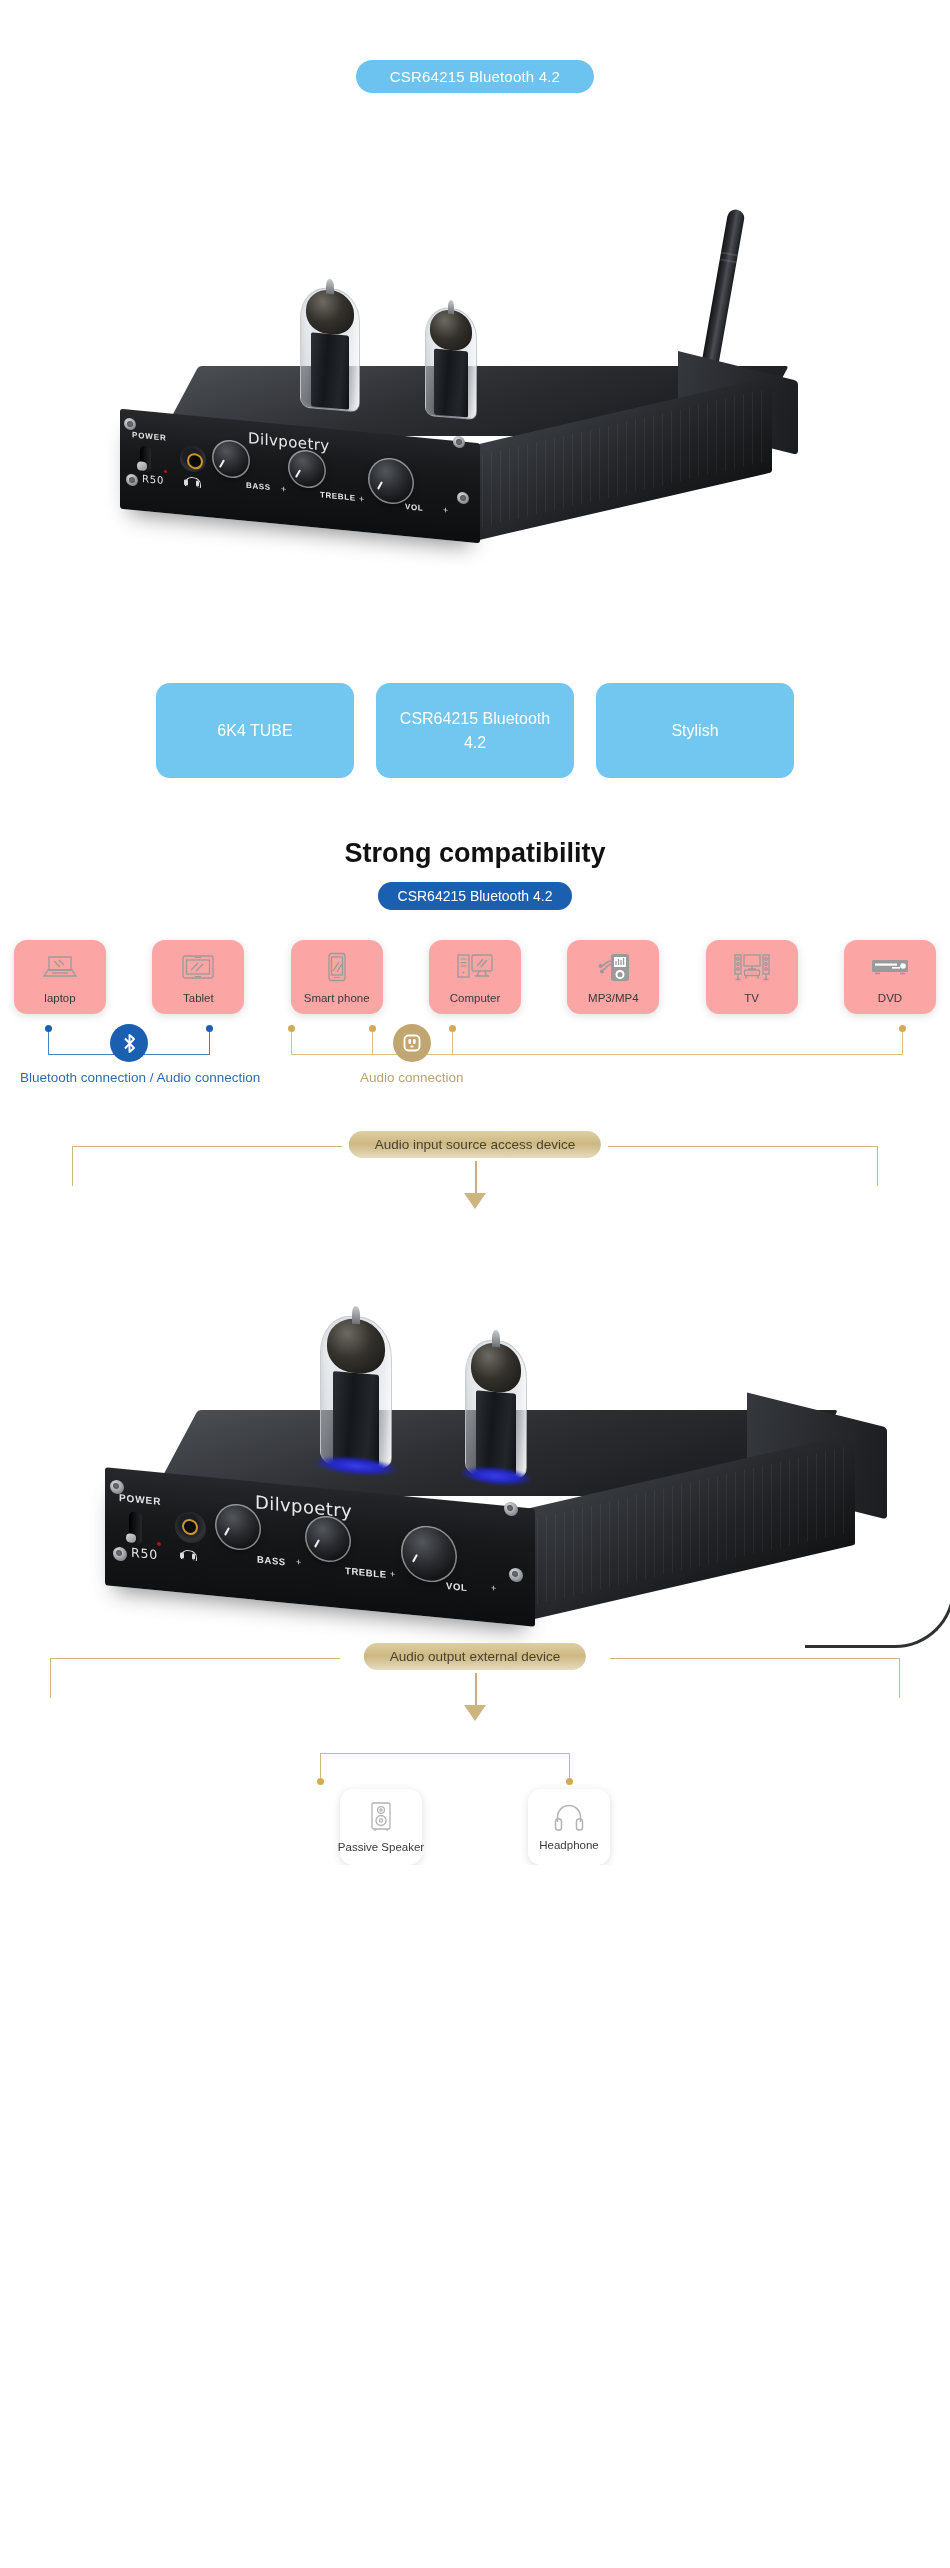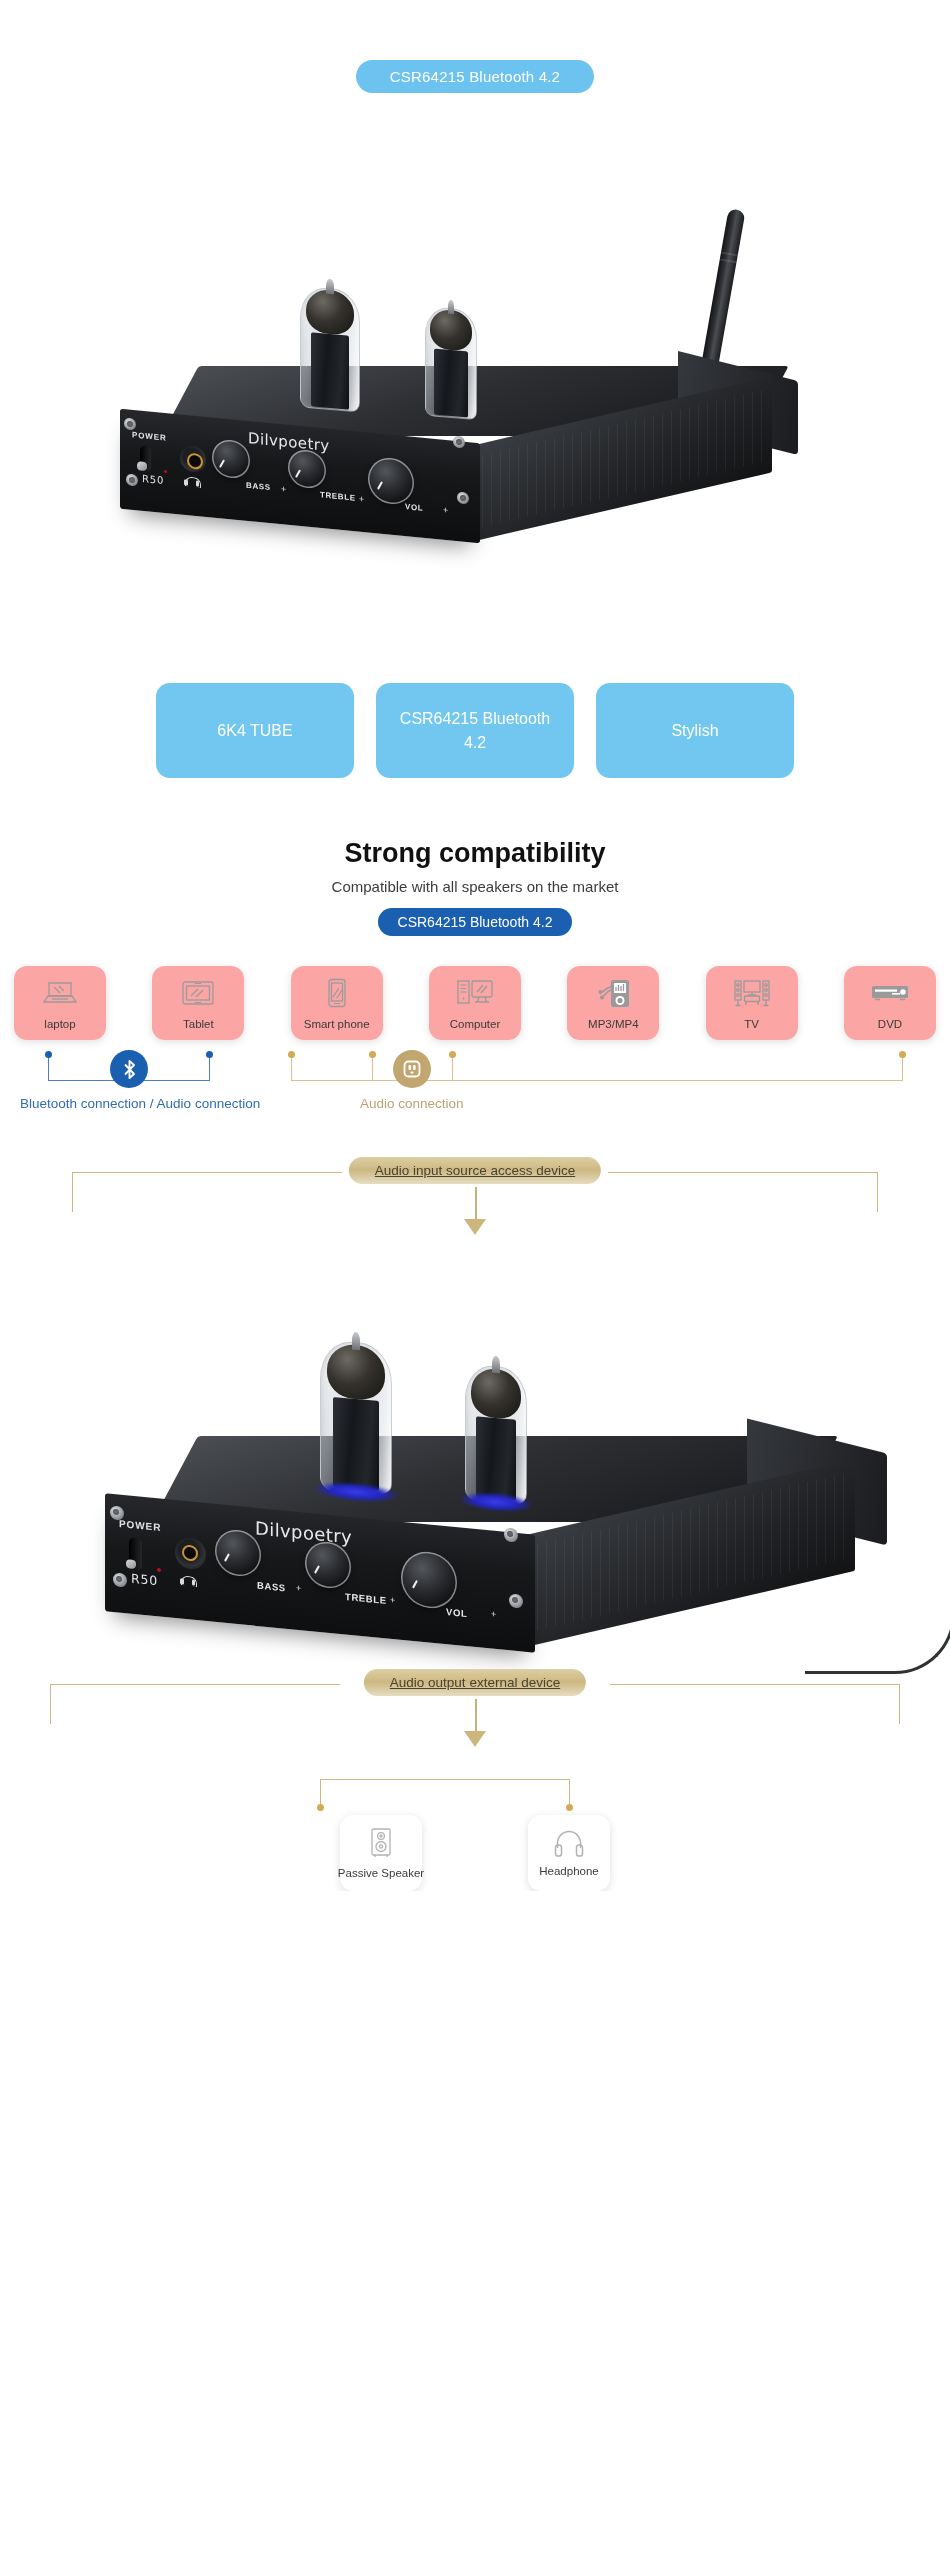--- a/index.html
+++ b/index.html
@@ -268,21 +268,20 @@
   .lbl-au { color:#bba275; }
 
   
   .gold-sec { position:relative; height: 92px; }
   .gold-pill {
     position:absolute; left:50%; transform: translateX(-50%); top: 0;
     background: linear-gradient(180deg,#ddcfa4 0%,#cdb882 48%,#e6dcc0 100%);
     border-radius: 16px; padding: 6px 26px;
     font-size: 13.5px; color:#4a4230; white-space: nowrap;
     z-index: 2;
-    text-decoration: underline;
   }
   .gold-line-l, .gold-line-r {
     position:absolute; top: 15px; height: 1.4px; background:#cdb882;
   }
   .gold-edge-l, .gold-edge-r {
     position:absolute; top: 15px; width:1.4px; height: 40px; background:#cdb882;
   }
   .gold-stem { position:absolute; left:50%; top: 30px; width:1.6px; height:34px; background:#c9b078; }
   .gold-arrow {
     position:absolute; left:50%; transform:translateX(-50%); top: 62px;
@@ -407,21 +406,20 @@
 
   <div class="features">
     <div class="feature-card">6K4 TUBE</div>
     <div class="feature-card">CSR64215
 Bluetooth 4.2</div>
     <div class="feature-card">Stylish</div>
   </div>
 
   <div class="compat">
     <h2>Strong compatibility</h2>
-    <div class="sub">Compatible with all speakers on the market</div>
     <div class="badge-blue">CSR64215 Bluetooth 4.2</div>
   </div>
 
   <div class="device-row">
     <div class="device-card">
       <div class="dv-ico">
         <svg width="36" height="26" viewBox="0 0 36 26" fill="none" stroke="#9a9a9a" stroke-width="1.3">
           <path d="M7 3h22v13H7z"></path>
             <path d="M2 22l4-6h24l4 6z"></path>
             <path d="M10 19h16"></path>

